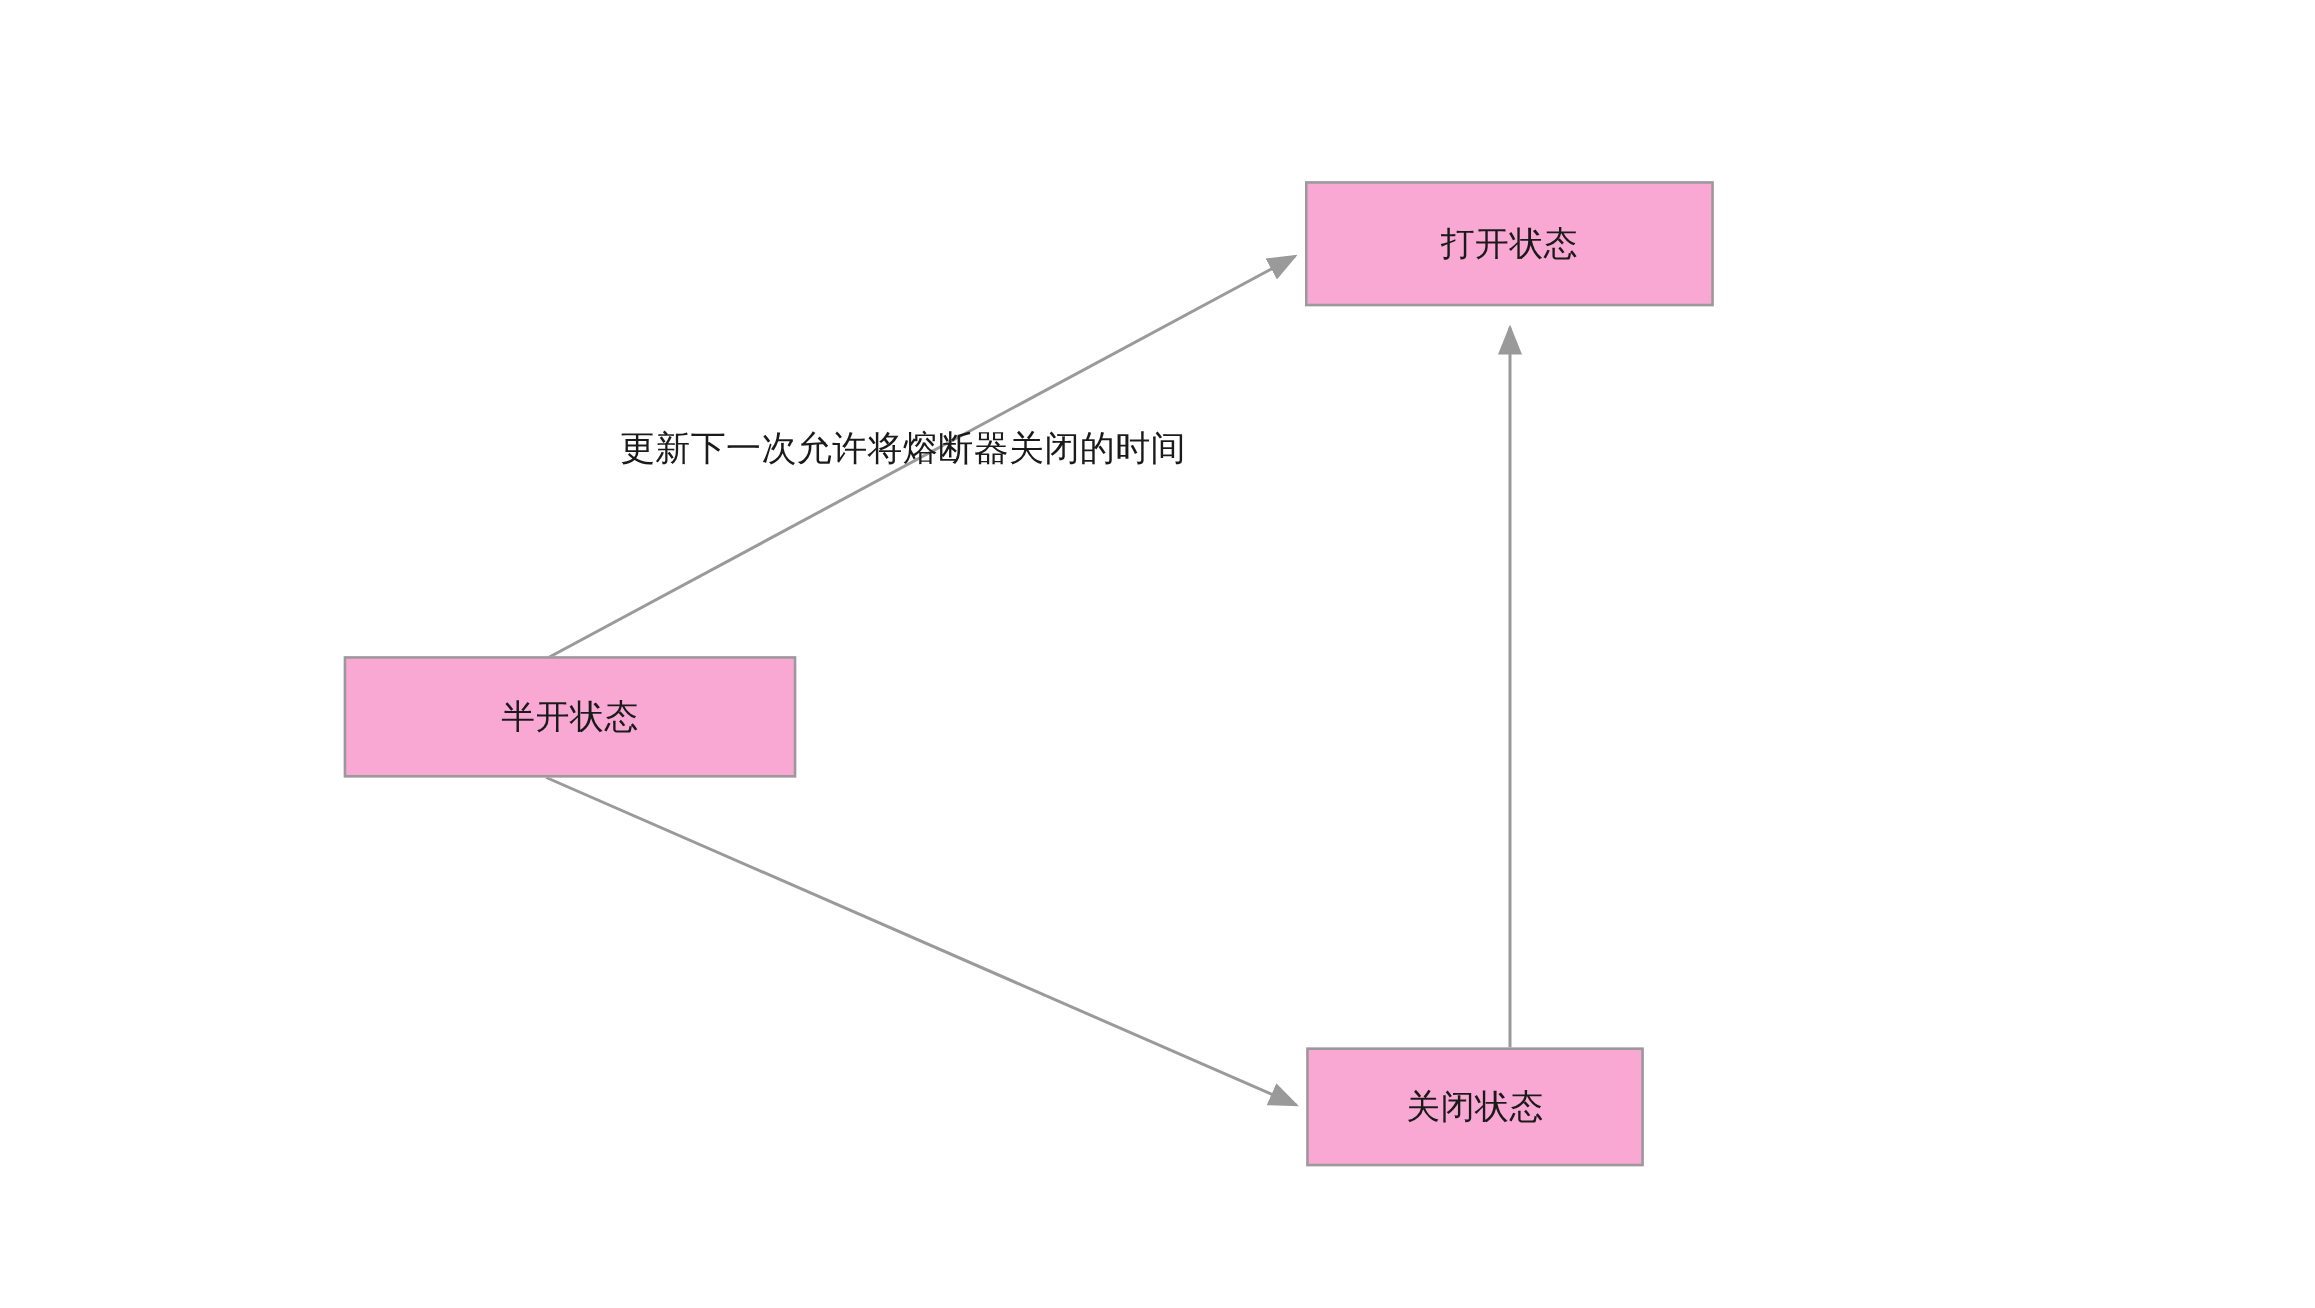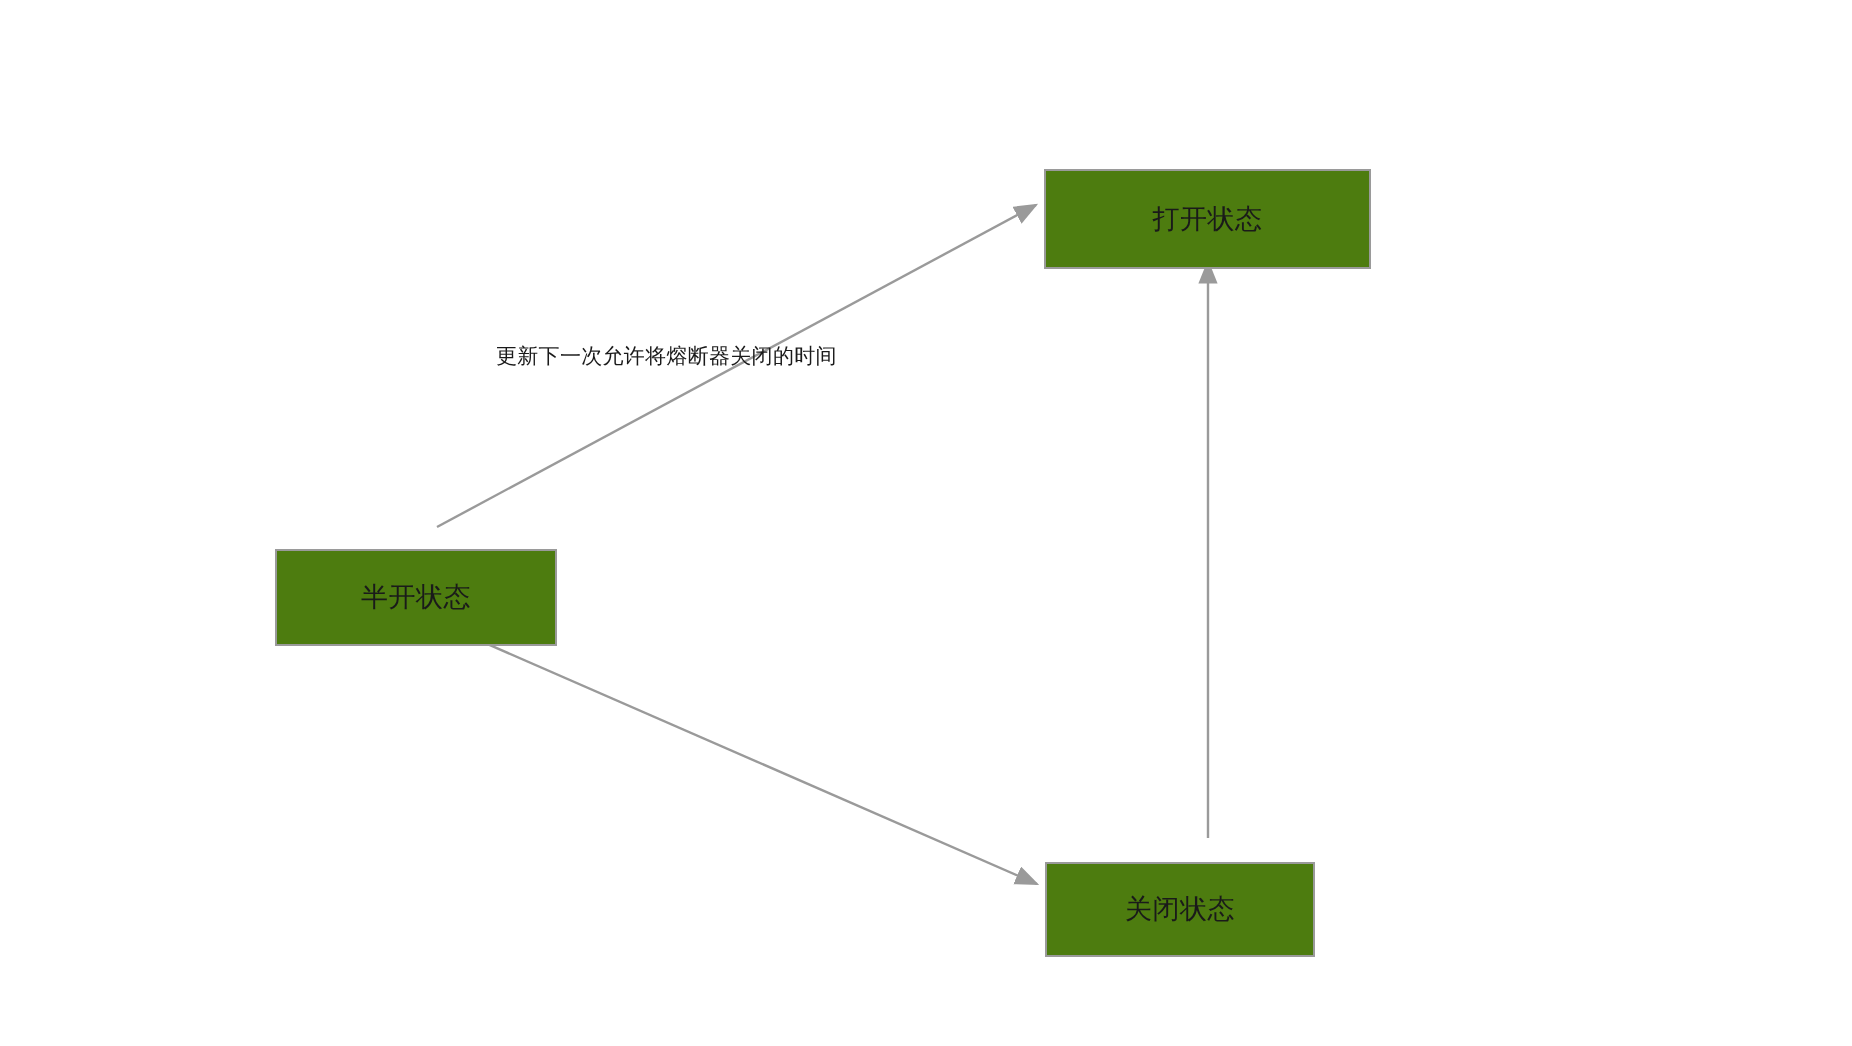--- a/index.html
+++ b/index.html
@@ -23,45 +23,44 @@
   #edge-layer {
     position: absolute;
     left: 0;
     top: 0;
     width: 1852px;
     height: 1046px;
   }
   .state-node {
     position: absolute;
     box-sizing: border-box;
-    background: #4d7c0f;
+    background: #f9a8d4;
     border: 2px solid #9a9a9a;
     display: flex;
     align-items: center;
     justify-content: center;
-    margin-top: 24px;
   }
   .state-node-label {
     font-size: 27px;
     color: #1a1a1a;
     line-height: 1;
     letter-spacing: 0.5px;
     white-space: nowrap;
   }
   .edge-label {
     position: absolute;
-    font-size: 21px;
+    font-size: 28px;
     color: #1a1a1a;
     line-height: 1;
     white-space: nowrap;
     letter-spacing: 0.3px;
   }
   
   #node-open      { left: 1044px; top: 145px;  width: 327px; height: 100px; }
-  #node-halfopen  { left: 275px;  top: 525px;  width: 282px; height: 97px; }
+  #node-halfopen  { left: 275px;  top: 525px;  width: 362px; height: 97px; }
   #node-closed    { left: 1045px; top: 838px;  width: 270px; height: 95px; }
   
   #label-halfopen-to-open   { left: 496px;  top: 345px; }
   #label-closed-to-open     { left: 849px;  top: 534px; }
   #label-halfopen-to-closed { left: 497px;  top: 753px; }
 </style>
 </head>
 <body>
 
 <div id="canvas">

